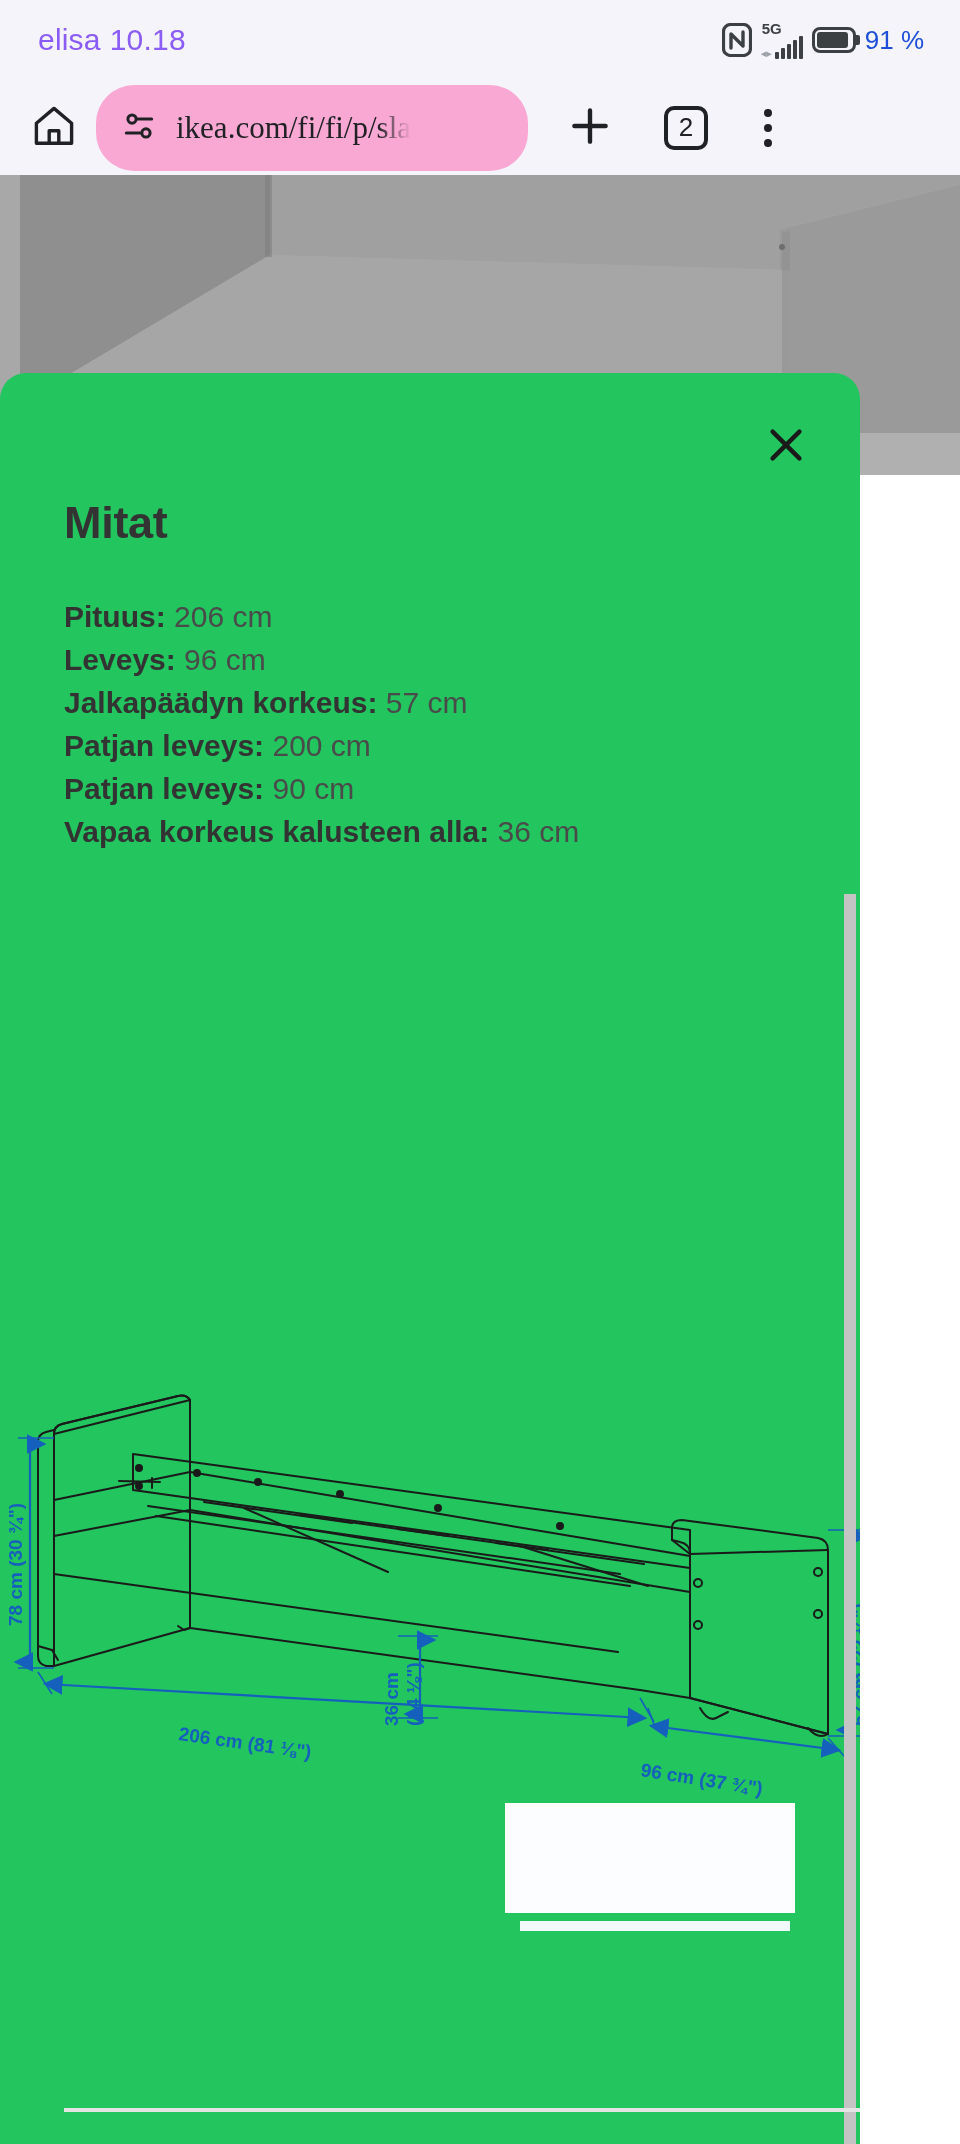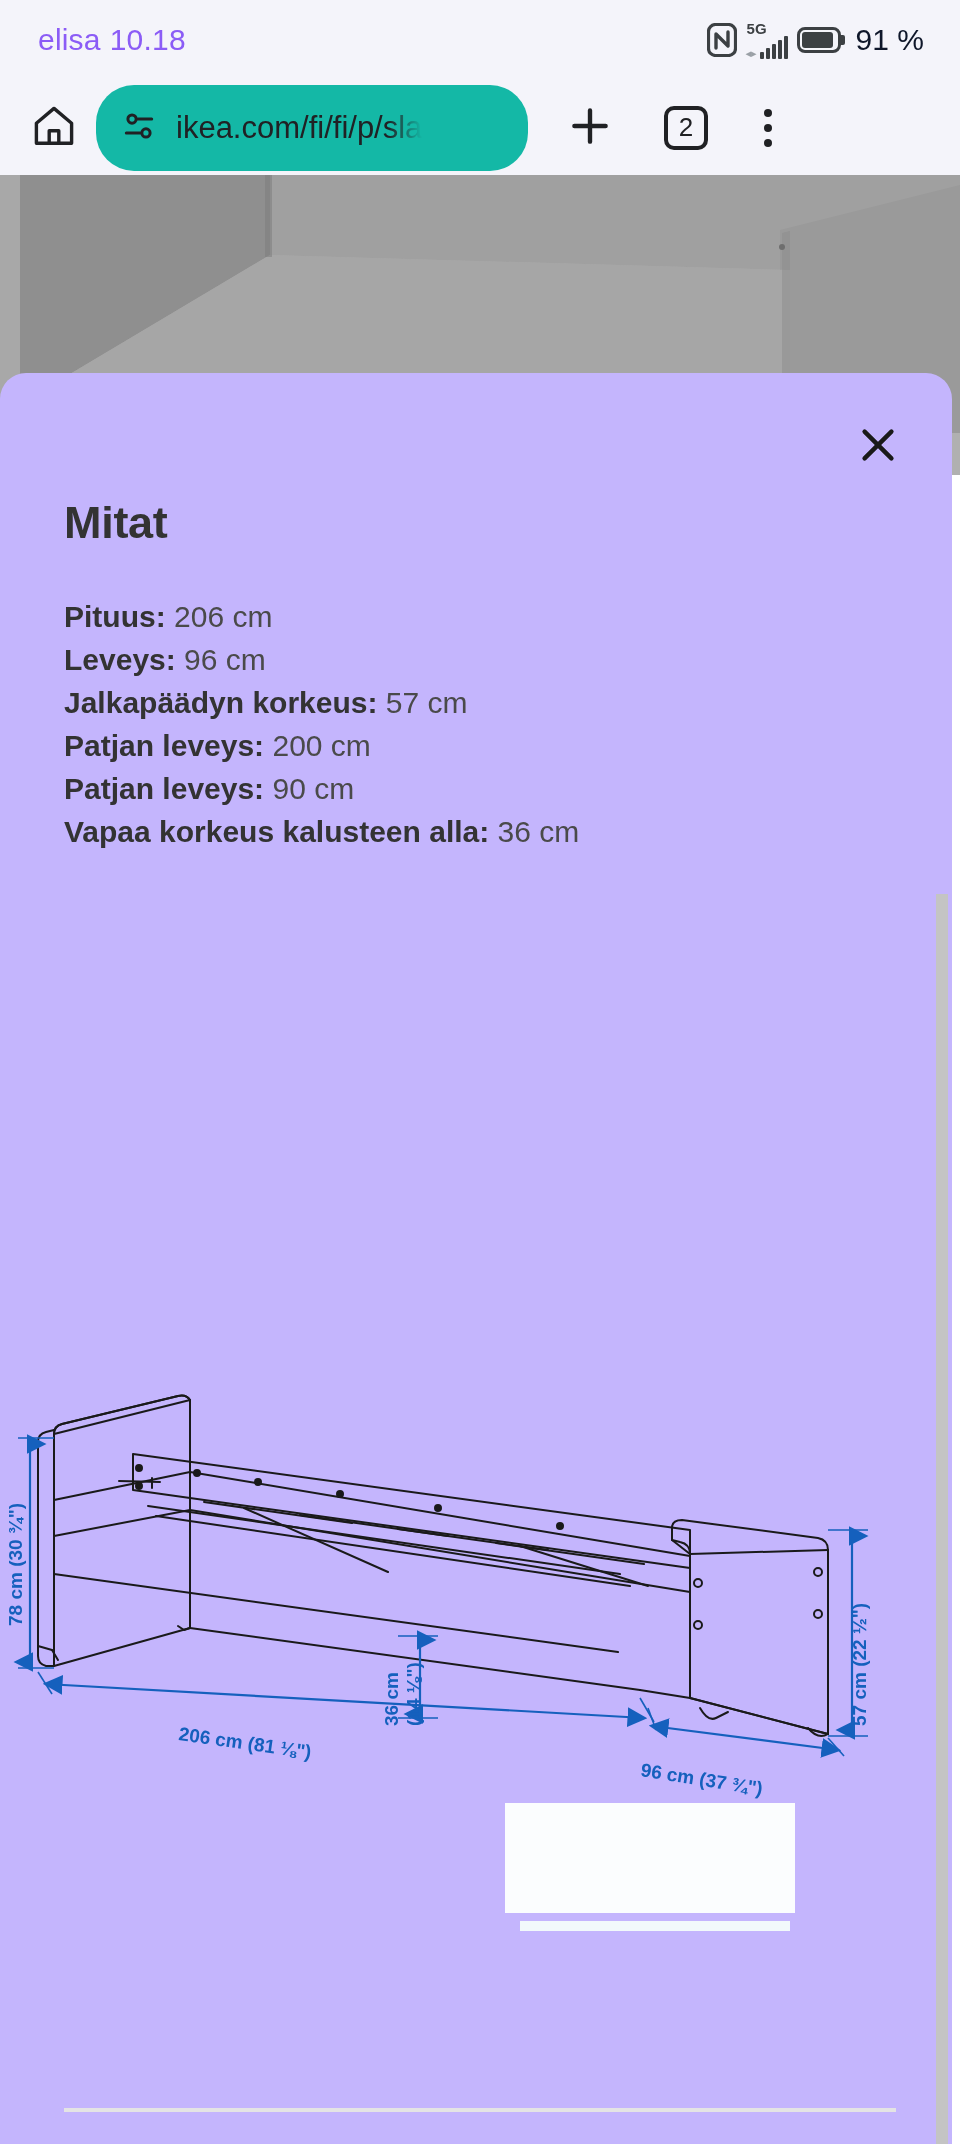--- a/index.html
+++ b/index.html
@@ -84,23 +84,23 @@
   .battery::after {
     content: "";
     position: absolute;
     right: -7px; top: 50%;
     transform: translateY(-50%);
     width: 4px; height: 10px;
     background: #3c4043;
     border-radius: 0 2px 2px 0;
   }
   #battery-percent {
-    font-size: 30px;
-    color: #0f172a;
-    margin-left: 6px;
+    font-size: 26px;
+    color: #1d4ed8;
+    margin-left: 0;
     white-space: nowrap;
   }
 
   
   #browser-toolbar {
     position: absolute;
     top: 80px; left: 0;
     width: 960px;
     height: 95px;
     background: #f4f4fa;
@@ -111,27 +111,28 @@
   }
   #home-button {
     width: 56px; height: 56px;
     display: flex; align-items: center; justify-content: center;
     flex: 0 0 auto;
   }
   #url-pill {
     flex: 0 0 auto;
     width: 432px;
     height: 86px;
-    background: #14b8a6;
+    background: #f9a8d4;
     border-radius: 38px;
     display: flex;
     align-items: center;
     padding: 0 22px 0 24px;
     margin-left: 14px;
     overflow: hidden;
+    font-family: Liberation Serif, serif;
   }
   #url-text {
     font-size: 31px;
     color: #202124;
     margin-left: 18px;
     white-space: nowrap;
     overflow: hidden;
     -webkit-mask-image: linear-gradient(to right, #000 86%, transparent 100%);
             mask-image: linear-gradient(to right, #000 86%, transparent 100%);
   }
@@ -180,23 +181,23 @@
     height: 300px;
     background: #a8a8a8;
     overflow: hidden;
   }
   #backdrop-art { position: absolute; inset: 0; }
 
   
   #modal-sheet {
     position: absolute;
     top: 373px; left: 0;
-    width: 952px;
+    width: 860px;
     height: 1771px;
-    background: #c4b5fd;
+    background: #22c55e;
     border-radius: 26px 26px 0 0;
     overflow: hidden;
   }
   #modal-close-button {
     position: absolute;
     top: 36px; right: 36px;
     width: 76px; height: 76px;
     display: flex; align-items: center; justify-content: center;
   }
 

